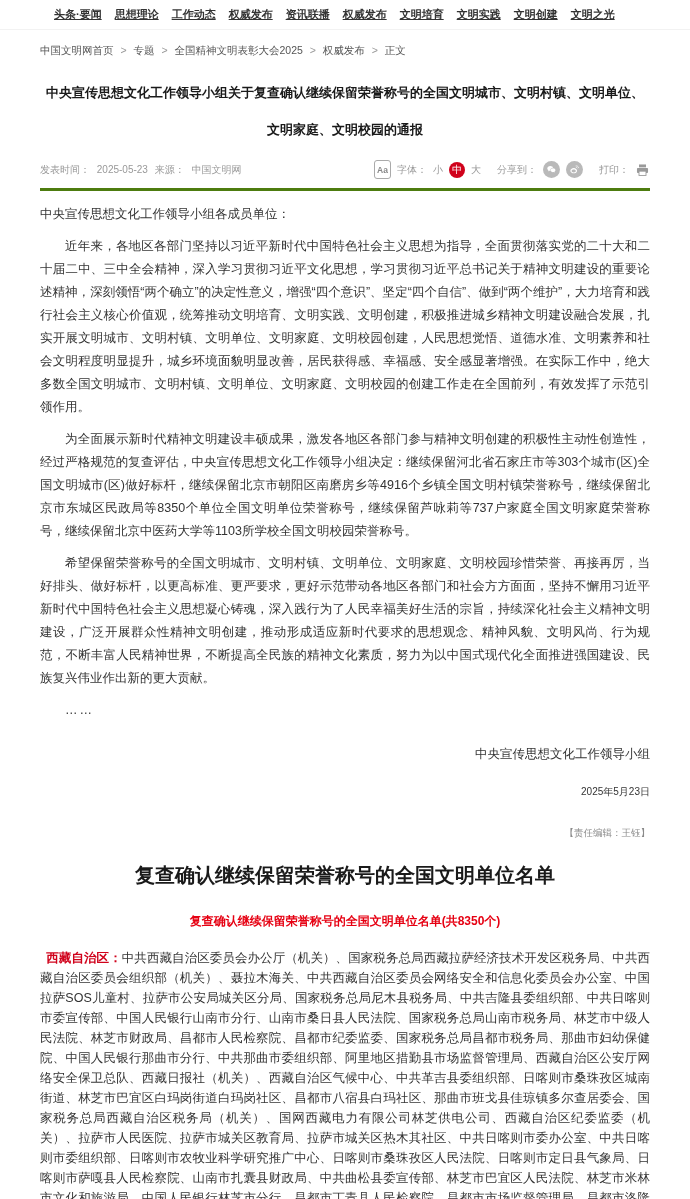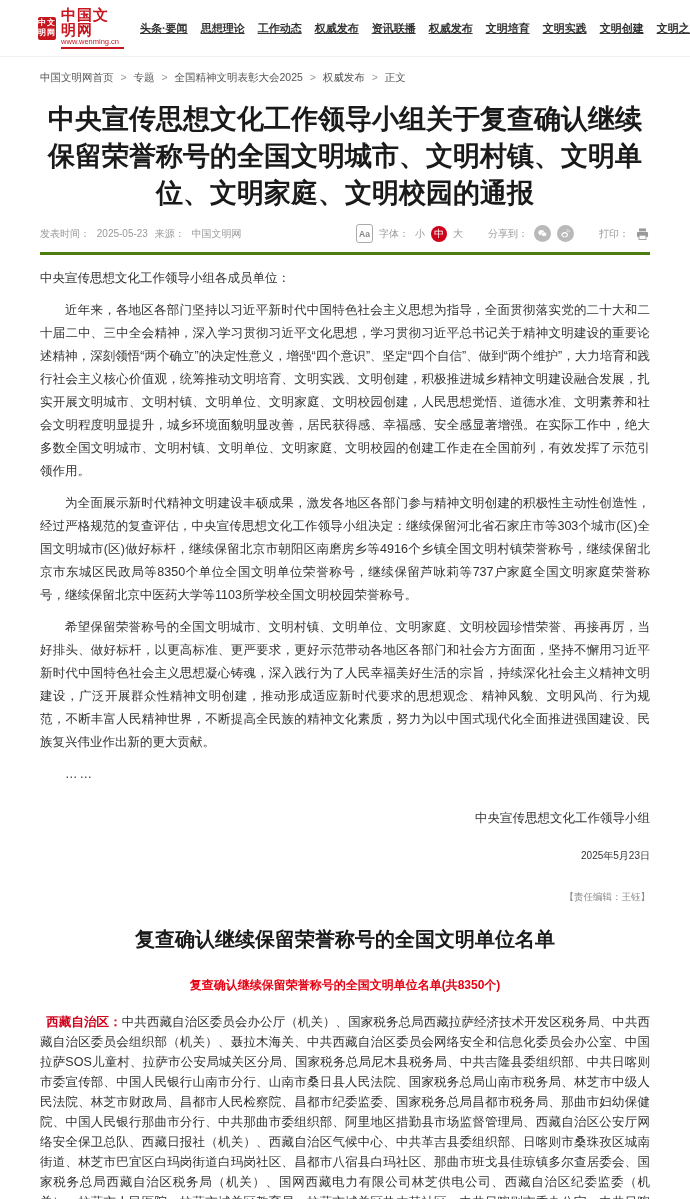--- a/index.html
+++ b/index.html
@@ -29,21 +29,21 @@
   .nav { display:flex; gap:13px; margin-left:16px; white-space:nowrap; }
   .nav span { font-size:11px; font-weight:600; color:#333; cursor:pointer;text-decoration:underline; }
   
   .breadcrumb { margin:14px 40px 0; font-size:10.5px; color:#555; }
   .breadcrumb .sep { margin:0 4px; color:#999; }
   .breadcrumb .crumb { cursor:pointer; }
   
   .content { margin:0 40px; width:610px; }
   .article-title {
     margin-top:16px; text-align:center;
-    font-size:27px; font-weight:bold; color:#1a1a1a; line-height:37px;
+    font-size:13px; font-weight:bold; color:#1a1a1a; line-height:37px;
   }
   .meta-row {
     margin-top:12px; padding-bottom:9px; border-bottom:3px solid #4d7c0f;
     display:flex; justify-content:space-between; align-items:center;
     font-size:10px; color:#999;
   }
   .meta-left span { margin-right:4px; }
   .meta-right { display:flex; align-items:center; gap:6px; }
   .aa-box {
     display:inline-flex; align-items:center; justify-content:center;
@@ -54,21 +54,21 @@
   .fs-mid {
     display:inline-flex; align-items:center; justify-content:center;
     width:16px; height:16px; border-radius:50%;
     background:#d0021b; color:#fff; font-size:10px; cursor:pointer;
   }
   .circle-ic {
     display:inline-flex; align-items:center; justify-content:center;
     width:17px; height:17px; border-radius:50%; background:#b9b9b9; cursor:pointer;
   }
   .print-ic { display:inline-flex; cursor:pointer; }
-  .gap-l { margin-left:19px; }
+  .gap-l { margin-left:10px; }
   
   .body-text { margin-top:12px; }
   .body-text p {
     font-size:12.5px; line-height:23px; text-align:justify;
     color:#333; margin-bottom:9px; text-indent:2em;
   }
   .body-text p.salutation { text-indent:0; }
   .ellipsis-line { color:#cbb6ae; font-size:11px; text-indent:2em; letter-spacing:2px; margin-top:4px; }
   .signature { text-align:right; font-size:12.5px; color:#333; margin-top:24px; }
   .signature-date { text-align:right; font-size:10px; color:#333; margin-top:22px; }
@@ -84,30 +84,20 @@
     margin-top:18px; padding-bottom:14px;
     font-size:12.5px; line-height:20px; text-align:justify; color:#333;
     text-indent:0.5em;
   }
   .region-label { color:#d0021b; font-weight:bold; }
 </style>
 </head>
 <body>
 
 <header class="topbar">
-  <div class="logo">
-    <div class="seal">
-      <span>中文</span>
-      <span>明网</span>
-    </div>
-    <div class="logo-txt">
-      <span class="logo-title">中国文明网</span>
-      <span class="logo-url">www.wenming.cn</span>
-    </div>
-  </div>
   <nav class="nav">
     <span>头条·要闻</span>
     <span>思想理论</span>
     <span>工作动态</span>
     <span>权威发布</span>
     <span>资讯联播</span>
     <span>权威发布</span>
     <span>文明培育</span>
     <span>文明实践</span>
     <span>文明创建</span>

